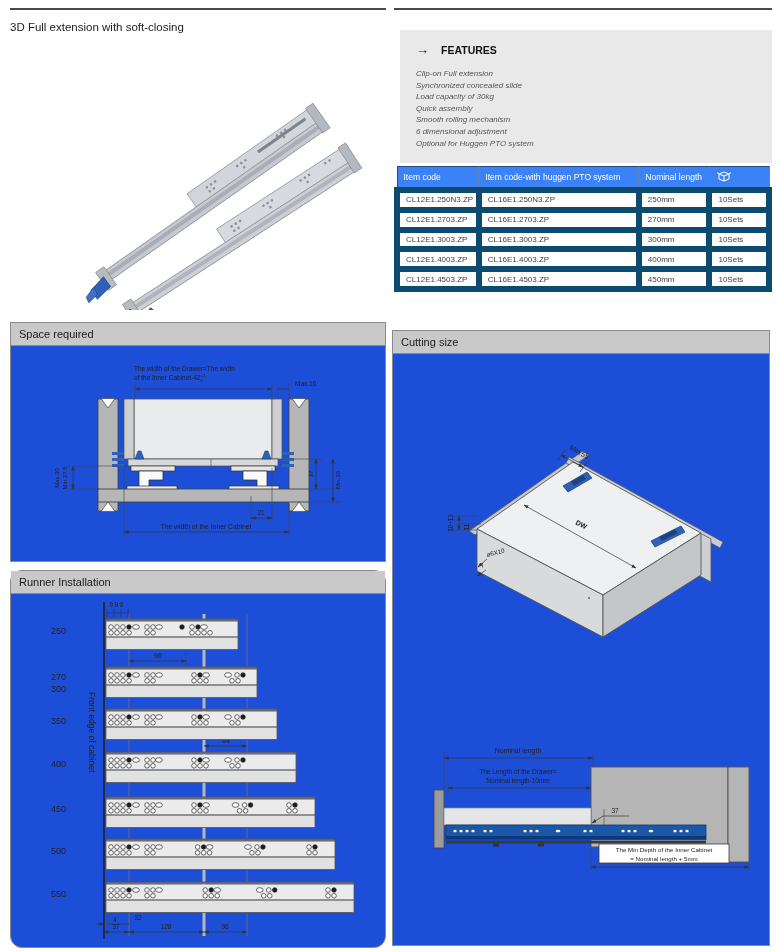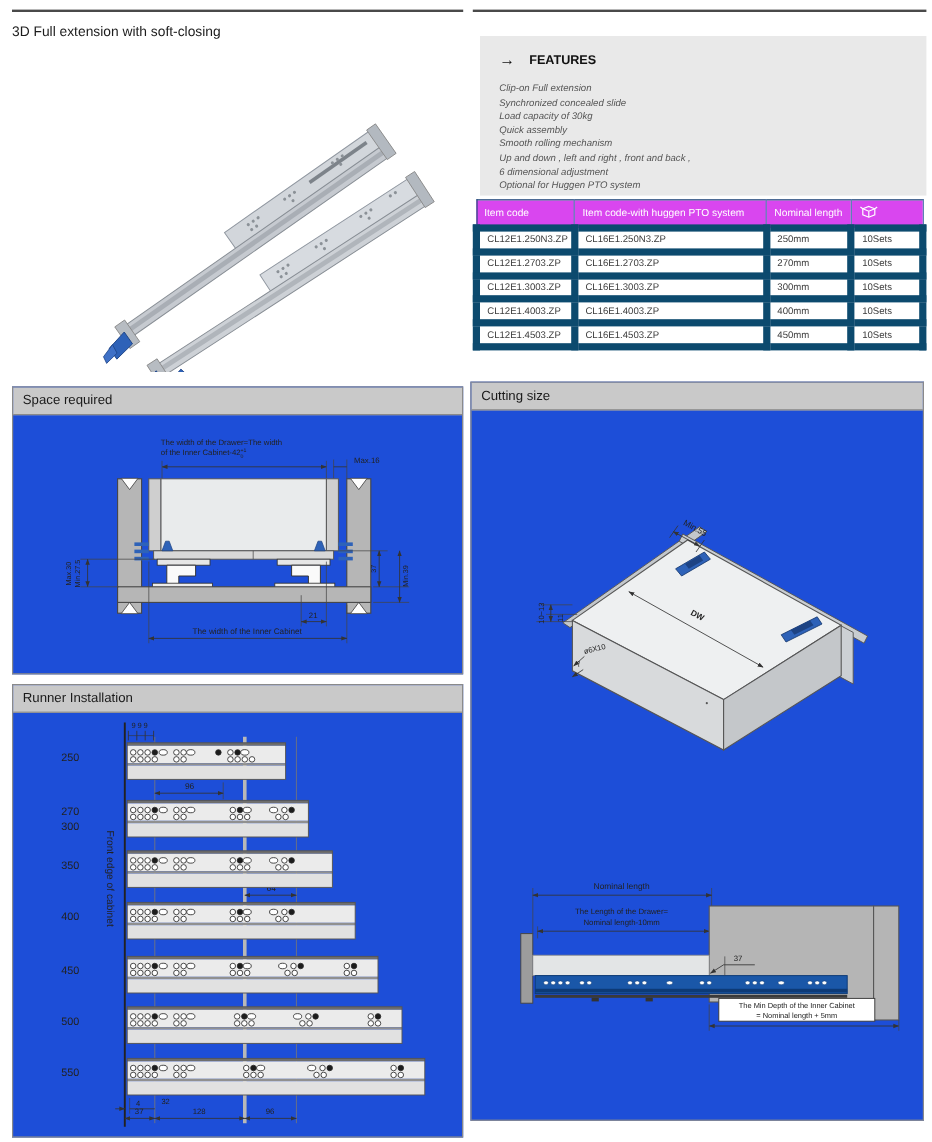--- a/index.html
+++ b/index.html
@@ -8,29 +8,29 @@
   .col-left{position:absolute;left:10px;top:0;width:376px;height:320px;}
   .col-right{position:absolute;left:394px;top:0;width:378px;}
   .topline{height:2px;background:#4a4a4a;margin-top:8px;}
   .page-title{margin-top:11px;font-size:11.5px;color:#1c1c1c;}
   .product-svg{position:absolute;left:0;top:70px;}
   .features-box{background:#e9e9e9;margin-top:20px;margin-left:6px;padding:12px 16px 0 16px;height:133px;box-sizing:border-box;}
   .feat-head{font-size:10.5px;font-weight:bold;color:#111;display:flex;gap:12px;align-items:center;margin-bottom:11px;}
   .feat-arrow{font-size:13px;font-weight:bold;}
   .feat-list div{font-size:8px;color:#555;line-height:1.45;font-style:italic;}
   .item-table{border-collapse:collapse;width:100%;margin-top:3px;table-layout:fixed;}
-  .item-table th{background:#d946ef;color:#fff;font-size:8.5px;font-weight:normal;text-align:left;
+  .item-table th{background:#3b82f6;color:#fff;font-size:8.5px;font-weight:normal;text-align:left;
       padding:3px 6px;border:1px solid #24497d;border-right:1px solid #5d82b4;height:11px;}
   .item-table th.icon-th{text-align:left;}
   .item-table td{font-size:8px;color:#3c3c3c;border:6px solid #0c4a6e;padding:2.4px 6px;background:#fff;
       white-space:nowrap;overflow:hidden;}
   .section{position:absolute;background:#1d4ed8;border:1px solid #8a8a8a;box-sizing:border-box;}
   .sec-space{left:10px;top:322px;width:376px;height:240px;}
-  .sec-cut{left:392px;top:318px;width:378px;height:616px;}
-  .sec-runner{left:10px;top:570px;width:376px;height:378px;}
+  .sec-cut{left:392px;top:330px;width:378px;height:616px;}
+  .sec-runner{left:10px;top:570px;width:376px;height:378px;border-radius:12px;}
   .sec-head{background:#c9c9c9;border-bottom:1px solid #8a8a8a;font-size:11px;color:#1a1a1a;
       padding:4px 8px;height:14px;line-height:14px;}
   svg text{font-family:"Liberation Sans",sans-serif;fill:#222;}
   .dim{stroke:#333;stroke-width:0.7;fill:none;}
   .ext{stroke:#444;stroke-width:0.6;fill:none;}
 </style>
 </head>
 <body>
 
 <div class="page">
@@ -102,21 +102,20 @@
       <div class="feat-head">
         <span class="feat-arrow">→</span>
         <span>FEATURES</span>
       </div>
       <div class="feat-list" id="feat-list">
           <div>Clip-on Full extension</div>
           <div>Synchronized concealed slide</div>
           <div>Load capacity of 30kg</div>
           <div>Quick assembly</div>
           <div>Smooth rolling mechanism</div>
-          <div>Up and down , left and right , front and back ,</div>
           <div>6 dimensional adjustment</div>
           <div>Optional for Huggen PTO system</div>
         </div>
     </div>
     <table class="item-table">
       <colgroup>
           <col style="width:22%">
           <col style="width:43%">
           <col style="width:19%">
           <col style="width:16%">

